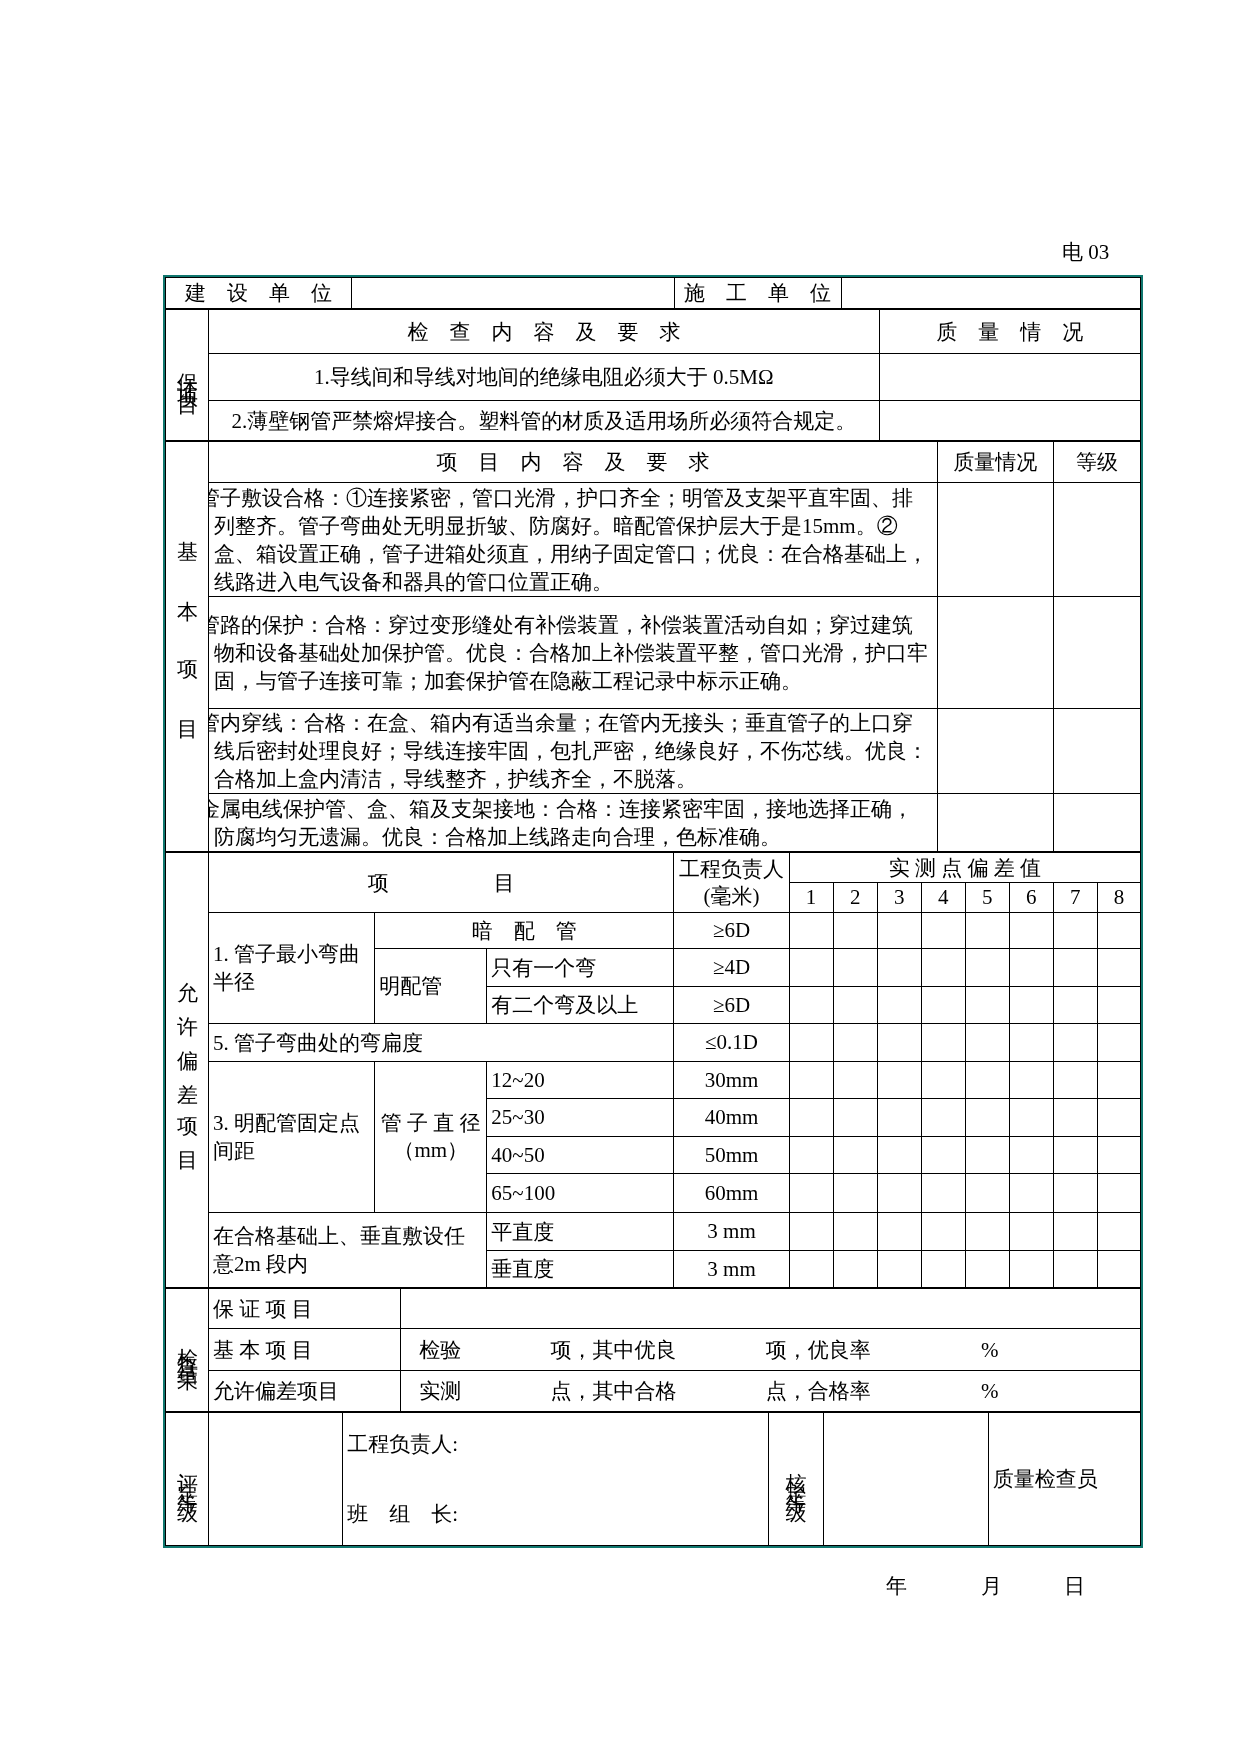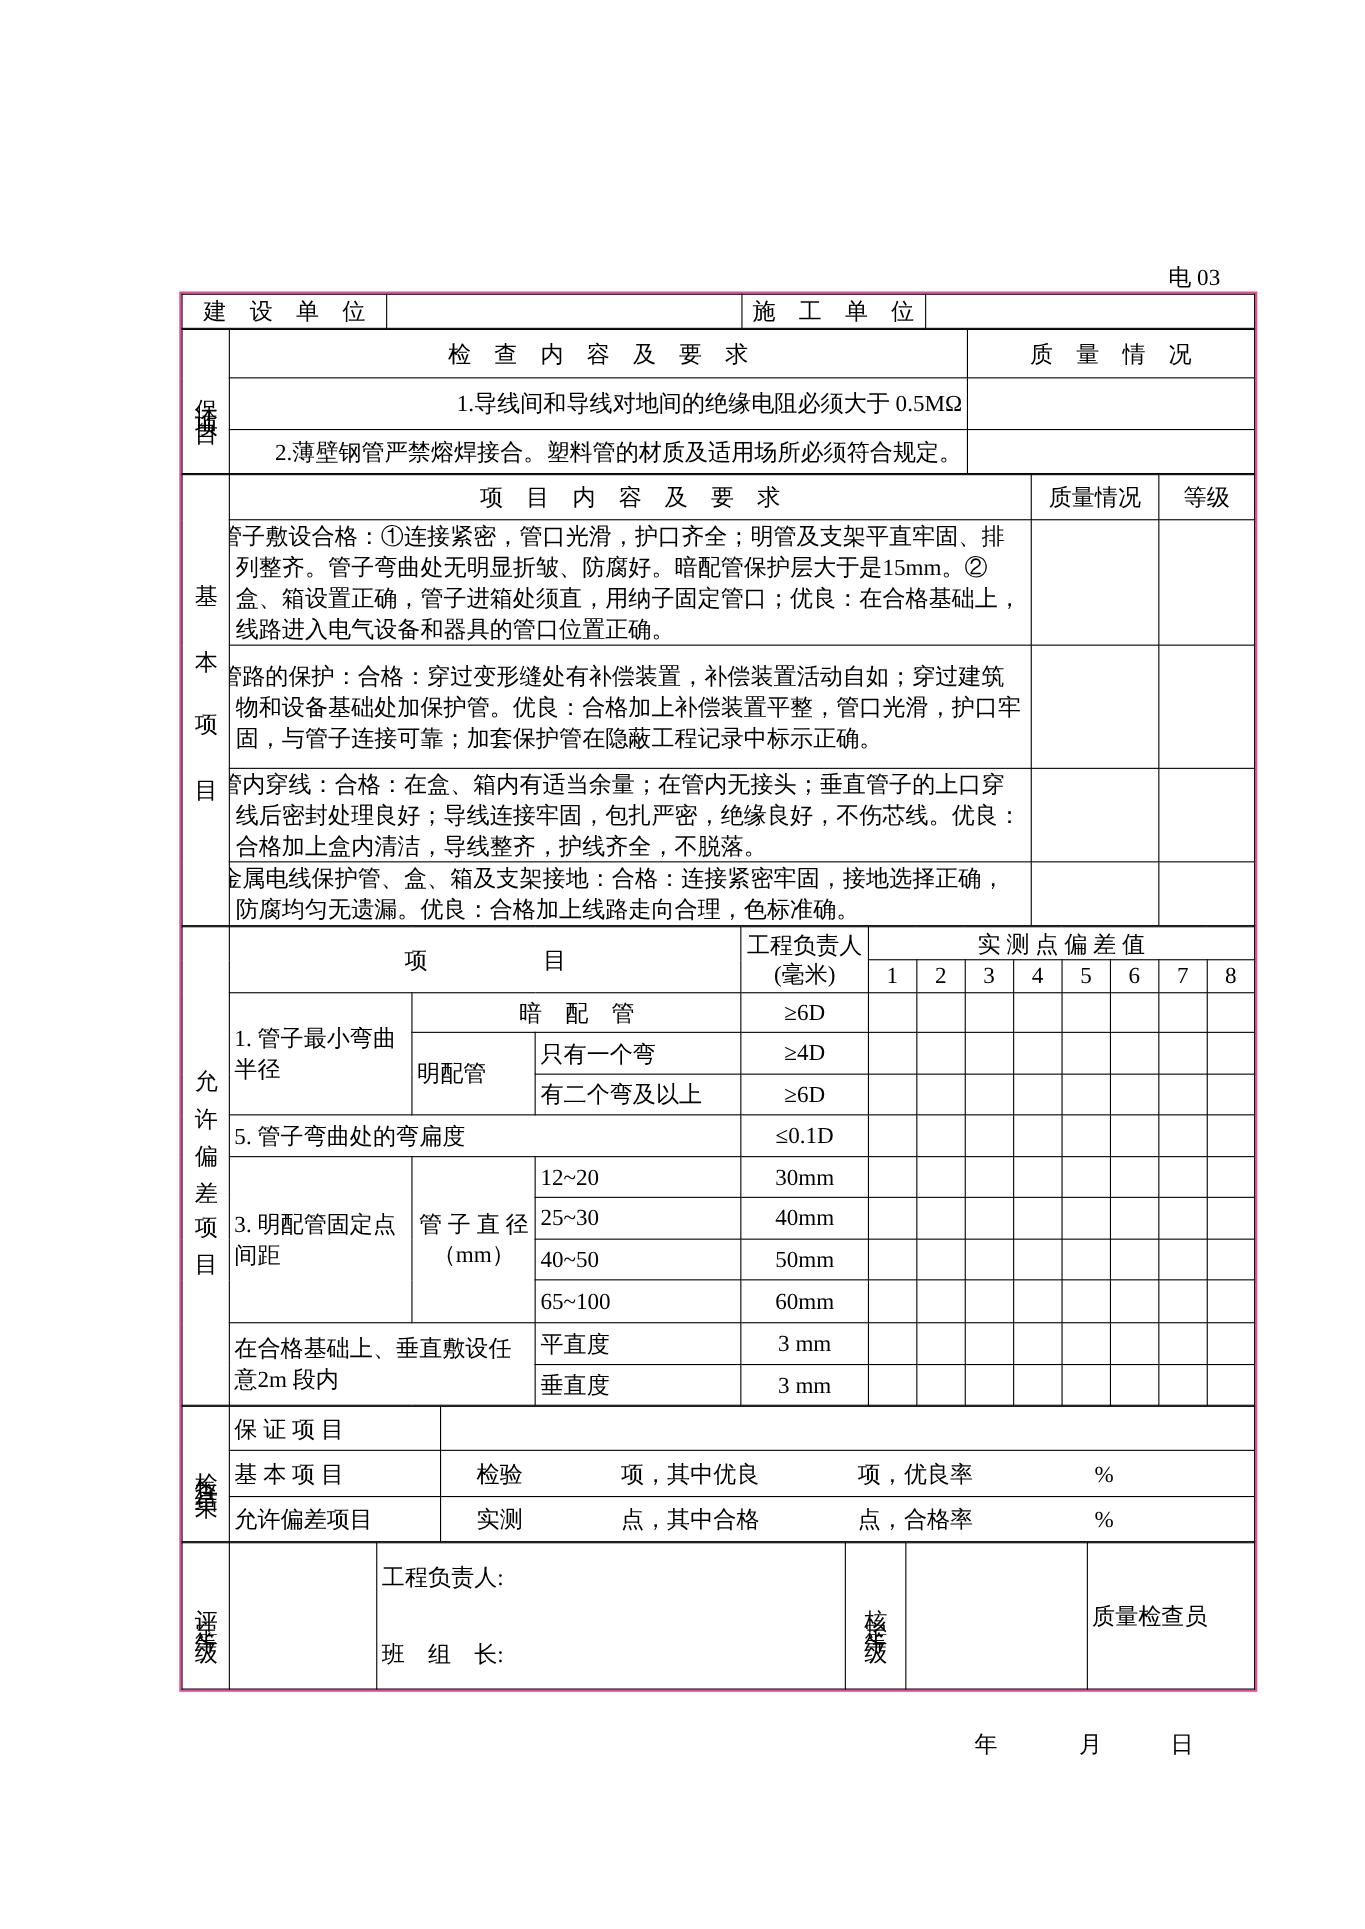--- a/index.html
+++ b/index.html
@@ -6,38 +6,38 @@
   .page {
     position:relative; width:1241px; height:1754px; background:#ffffff;
     font-family:"Liberation Serif","DejaVu Serif",serif; color:#000000;
   }
   .doc-title {
     position:absolute; left:165px; top:153px; width:974px;
     text-align:center; font-size:36px; font-weight:bold; letter-spacing:2px;
     font-family:"Liberation Sans","DejaVu Sans",sans-serif;
   }
   .form-code { position:absolute; left:1062px; top:238px; font-size:21px; }
-  .tbl { position:absolute; left:163px; top:265px; width:976px; border:2px solid #ec4899; }
+  .tbl { position:absolute; left:163px; top:275px; width:976px; border:2px solid #0f766e; }
   table.sec { border-collapse:collapse; width:100%; table-layout:fixed; }
   table.sec td { border:1px solid #000; font-size:21px; vertical-align:middle; padding:0 4px; overflow:hidden; }
   .center { text-align:center; }
   .left { text-align:left; }
   .thickb td { border-bottom:3px solid #000; }
   
   .vcell { text-align:center; vertical-align:middle; padding:0; }
   .vlab { writing-mode:vertical-lr; text-orientation:upright; display:inline-block; line-height:1; }
   .sp10 { letter-spacing:10px; }
   .sp8  { letter-spacing:8px; }
   .sp34 { letter-spacing:34px; }
   .sp60 { letter-spacing:60px; }
   
   .item-text { padding:3px 8px 3px 48px; text-indent:-36px; line-height:28px; text-align:left; }
-  .gitem-text { padding:2px 8px 2px 10px; text-align:right; }
+  .gitem-text { padding:2px 8px 2px 10px; text-align:center; }
   
-  .res-p1 { margin-left:28px; }
+  .res-p1 { margin-left:14px; }
   .res-p2 { margin-left:84px; }
   .res-p3 { margin-left:84px; }
   .res-p4 { margin-left:105px; }
   
   .eval-signs { vertical-align:top; padding:14px 8px 8px 24px; text-align:left; }
   .eval-signs .second { margin-top:42px; }
   .inspector-cell { vertical-align:top; padding:6px 2px 0 6px; text-align:left; }
   .two-line div { line-height:27px; }
   .date-line { position:absolute; top:1572px; left:165px; width:974px; height:24px; font-size:21px; }
   .date-line span { position:absolute; top:0; }

